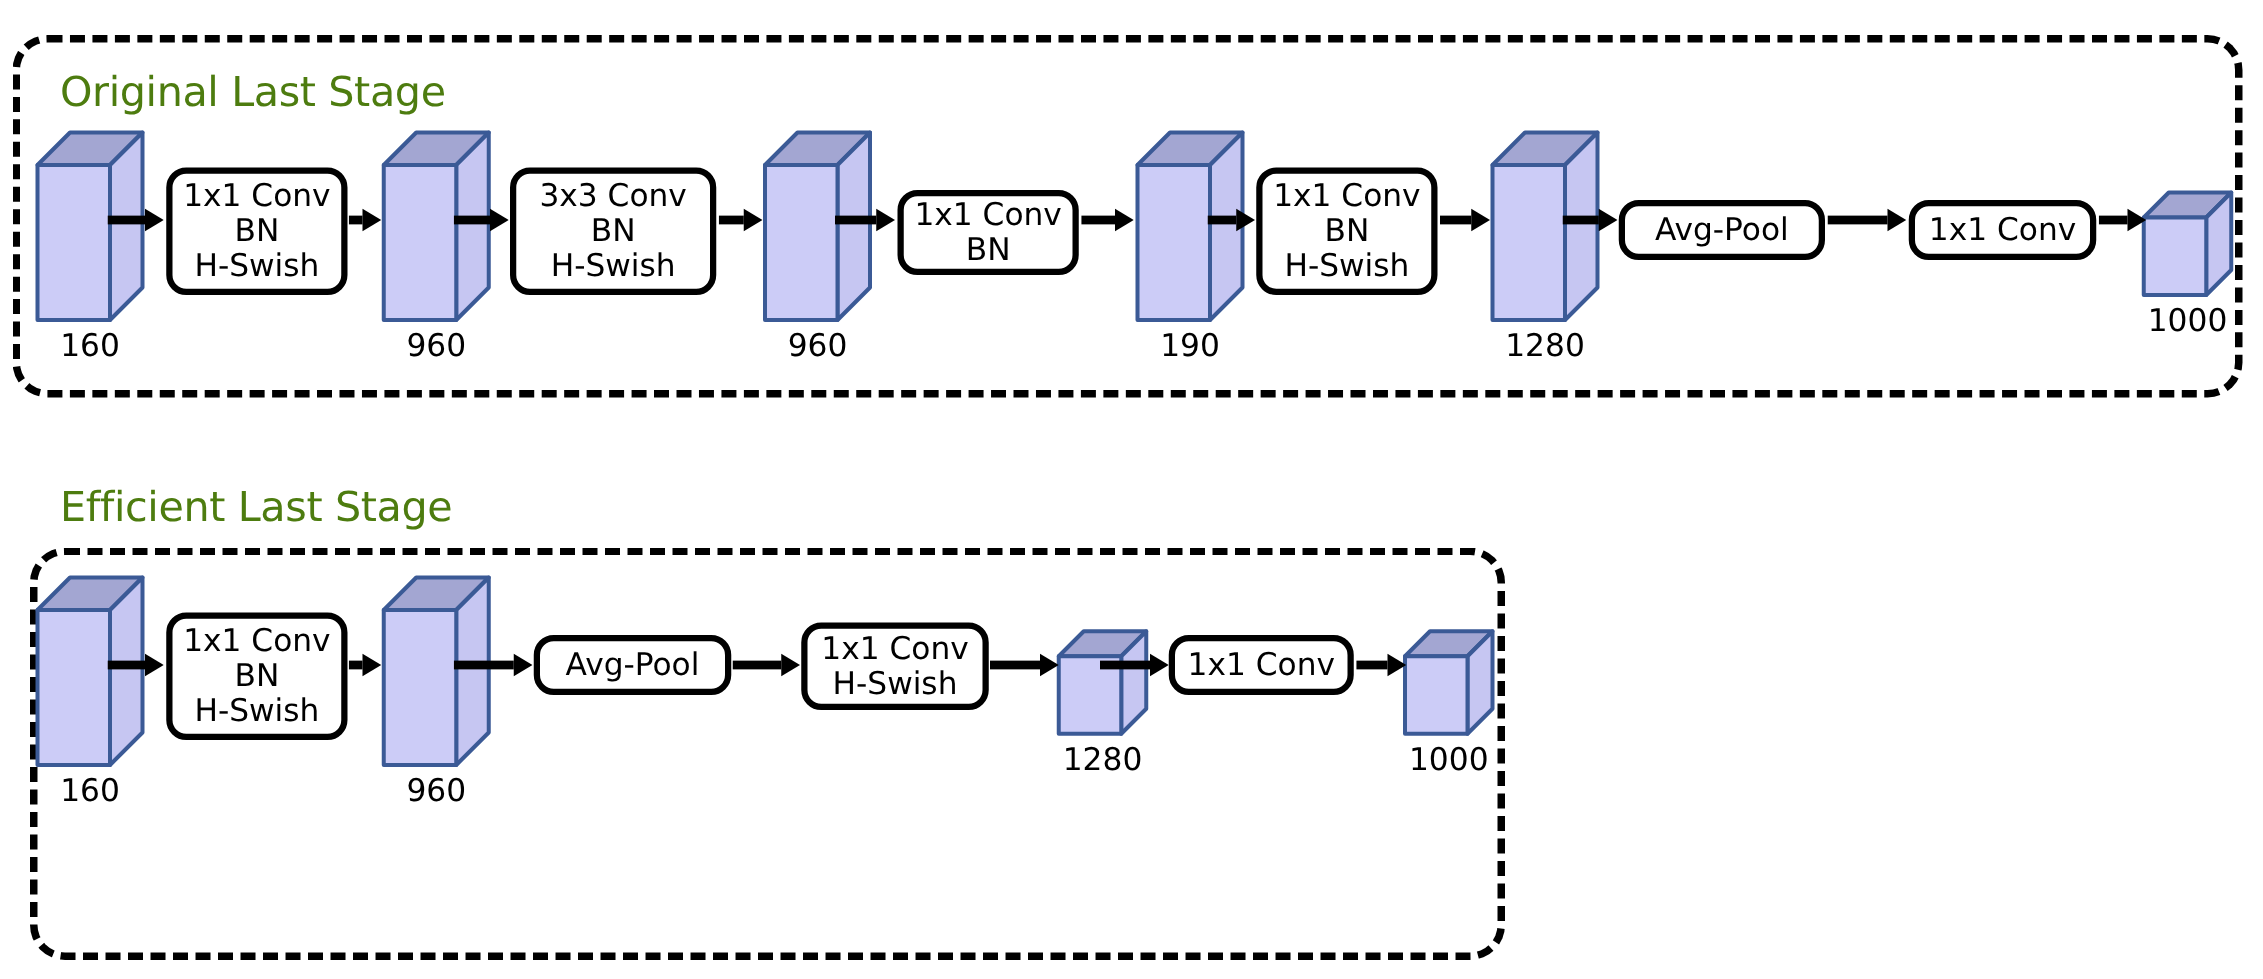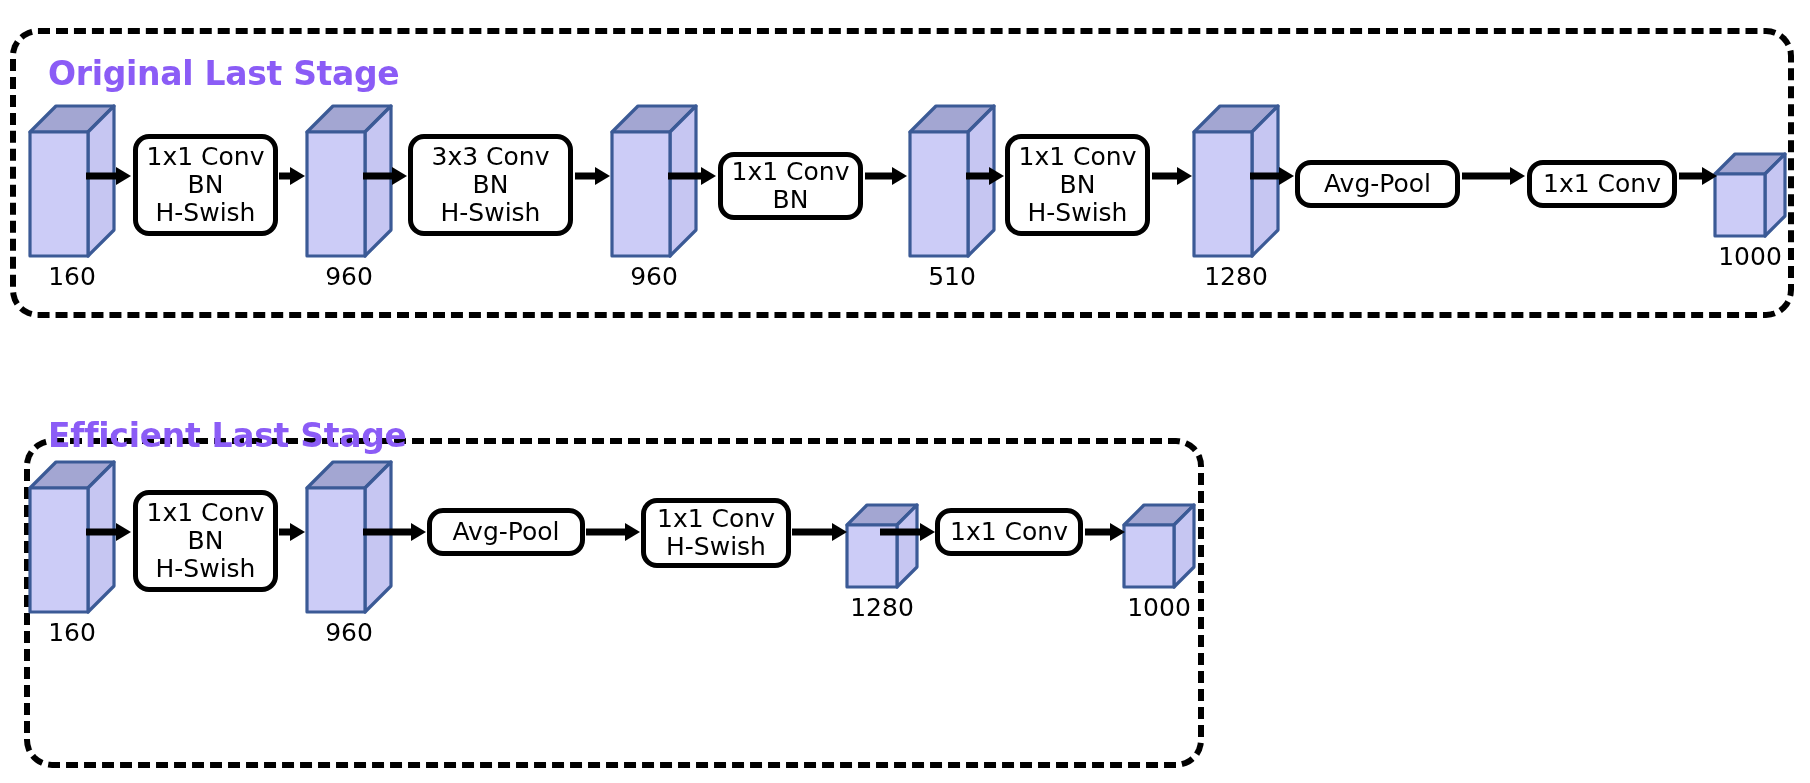--- a/index.html
+++ b/index.html
@@ -21,28 +21,28 @@
     box-sizing: border-box;
     border: 6px dashed #000000;
     border-radius: 28px;
     background: transparent;
   }
   #panel-original { left: 10px;  top: 28px;  width: 1784px; height: 290px; }
   #panel-efficient { left: 24px; top: 438px; width: 1180px; height: 330px; }
 
   .panel-title {
     position: absolute;
-    color: #8b5cf6;
-    font-weight: bold;
+    color: #4d7c0f;
+    font-weight: normal;
     font-size: 33px;
     letter-spacing: -0.3px;
     white-space: nowrap;
   }
   #title-original  { left: 48px; top: 54px; }
-  #title-efficient { left: 48px; top: 416px; }
+  #title-efficient { left: 48px; top: 386px; }
 
   
   .flow-row { position: absolute; }
   #row-original  { left: 0px; top: 0px; }
   #row-efficient { left: 0px; top: 0px; }
 
   
   .proc-box {
     position: absolute;
     box-sizing: border-box;
@@ -122,21 +122,21 @@
       <span class="line">1x1 Conv</span>
       <span class="line">BN</span>
     </div>
     <div class="tensor" style="left: 908px; top: 104px;">
       <svg width="88" height="154" viewBox="0 0 88 154">
     <polygon points="2,28 28,2 86,2 60,28" fill="#a3a6d2" stroke="#3b5a96" stroke-width="3.2" stroke-linejoin="round"></polygon>
     <polygon points="60,28 86,2 86,126 60,152" fill="#c6c6f2" stroke="#3b5a96" stroke-width="3.2" stroke-linejoin="round"></polygon>
     <rect x="2" y="28" width="58" height="124" fill="#ccccf7" stroke="#3b5a96" stroke-width="3.2" stroke-linejoin="round"></rect>
   </svg>
     </div>
-    <div class="caption" style="width: 88px; left: 908px; top: 262px;">510</div>
+    <div class="caption" style="width: 88px; left: 908px; top: 262px;">190</div>
     <div class="proc-box" style="left: 1005px; top: 134px; width: 145px; height: 102px;">
       <span class="line">1x1 Conv</span>
       <span class="line">BN</span>
       <span class="line">H-Swish</span>
     </div>
     <div class="tensor" style="left: 1192px; top: 104px;">
       <svg width="88" height="154" viewBox="0 0 88 154">
     <polygon points="2,28 28,2 86,2 60,28" fill="#a3a6d2" stroke="#3b5a96" stroke-width="3.2" stroke-linejoin="round"></polygon>
     <polygon points="60,28 86,2 86,126 60,152" fill="#c6c6f2" stroke="#3b5a96" stroke-width="3.2" stroke-linejoin="round"></polygon>
     <rect x="2" y="28" width="58" height="124" fill="#ccccf7" stroke="#3b5a96" stroke-width="3.2" stroke-linejoin="round"></rect>

